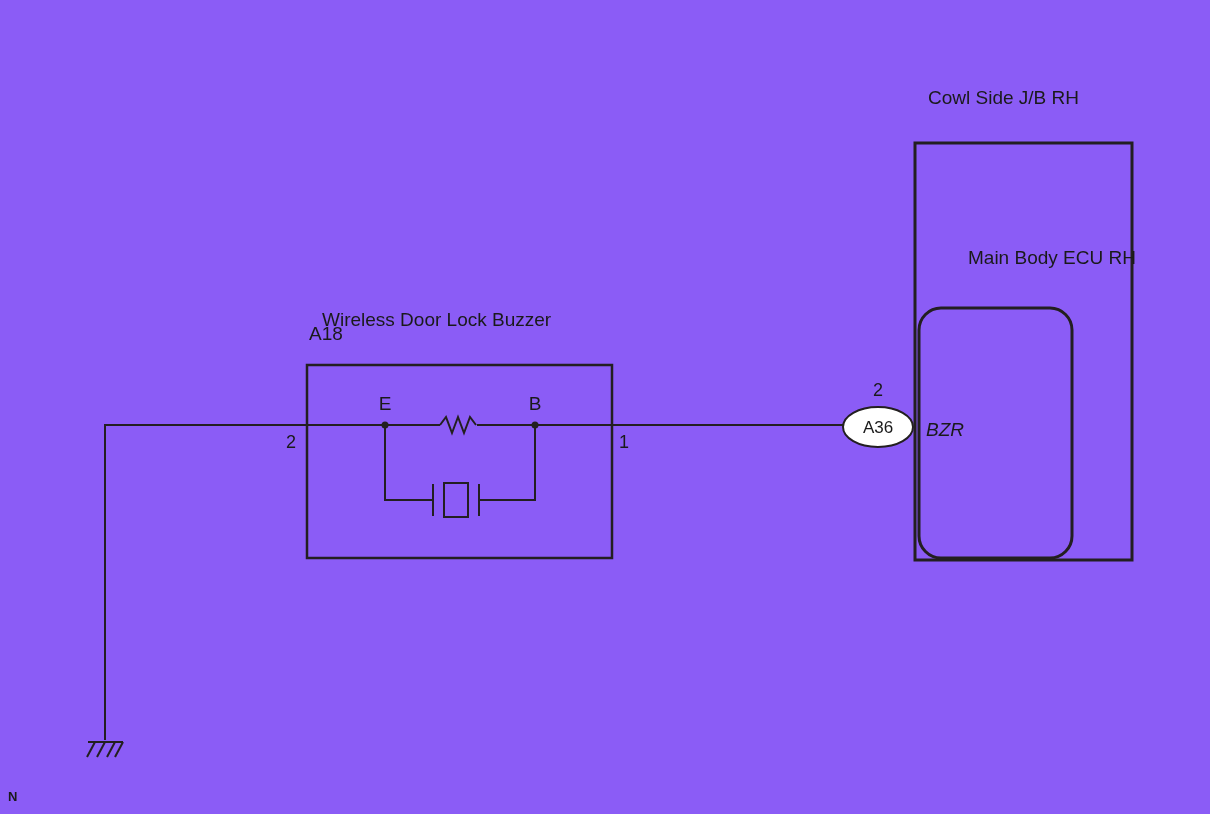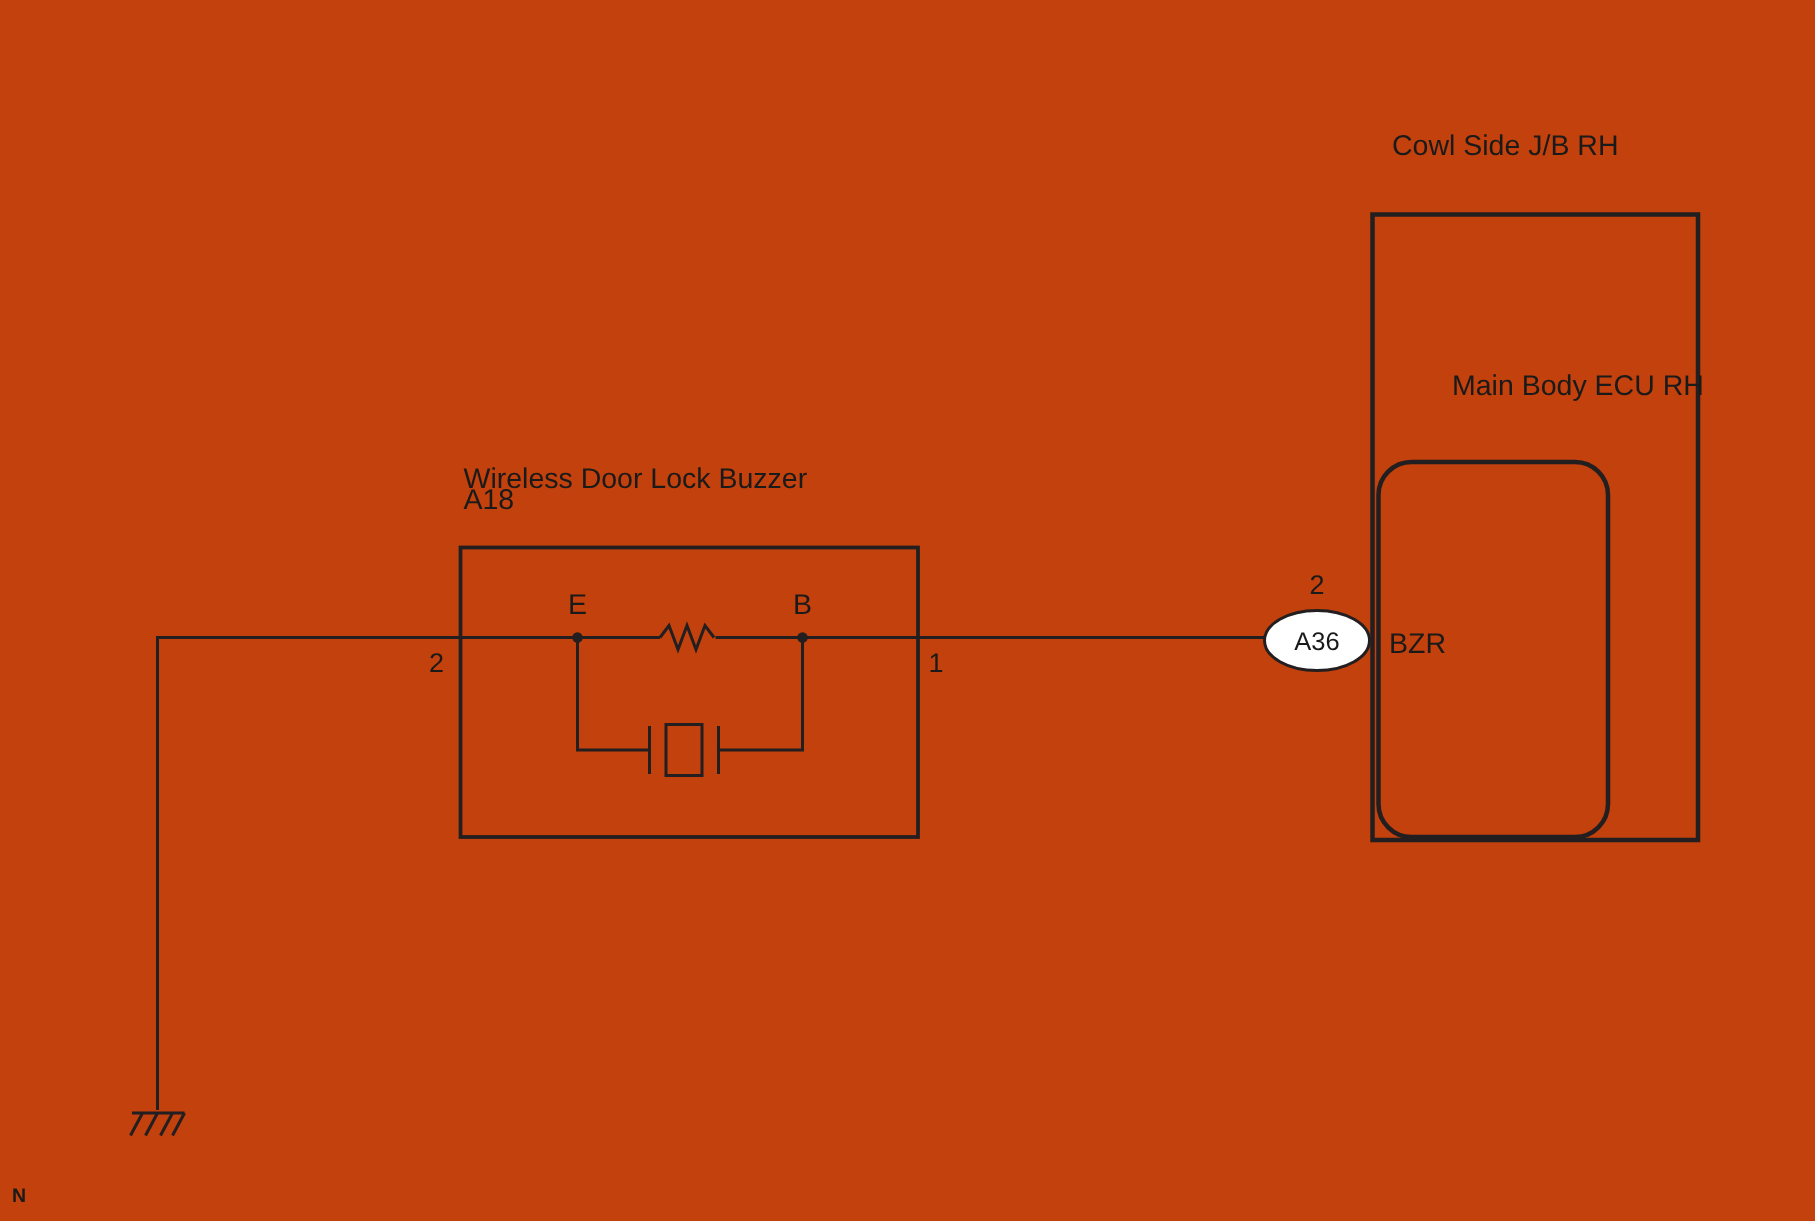--- a/index.html
+++ b/index.html
@@ -1,20 +1,20 @@
 <!DOCTYPE html>
 <html><head>
 <meta charset="utf-8">
 <style>
   html, body { margin: 0; padding: 0; background: #ffffff; }
   .canvas {
     position: relative;
     width: 1210px;
     height: 814px;
-    background: #c2410c;
+    background: #8b5cf6;
     font-family: "Liberation Sans", sans-serif;
     color: #1a1a1a;
     overflow: hidden;
   }
   svg.layer { position: absolute; left: 0; top: 0; }
   .lbl {
     position: absolute;
     font-size: 19px;
     line-height: 1.25;
     white-space: nowrap;
@@ -79,25 +79,25 @@
 
     <g stroke="#231f20" stroke-width="2" fill="#ffffff">
       <ellipse cx="878" cy="427" rx="35" ry="20"></ellipse>
     </g>
   </svg>
 
   <div class="lbl" style="left:928px; top:86px;">Cowl Side J/B RH</div>
 
   <div class="lbl" style="left:968px; top:246px;">Main Body ECU RH</div>
 
-  <div class="lbl" style="left:926px; top:418px;">BZR</div>
+  <div class="lbl" style="left:926px; top:418px;font-style:italic;">BZR</div>
 
   <div class="lbl" style="left:309px; top:276px;margin-top:46px;">A18</div>
 
-  <div class="lbl" style="left:309px; top:308px;">Wireless Door Lock Buzzer</div>
+  <div class="lbl" style="left:322px; top:308px;">Wireless Door Lock Buzzer</div>
 
   <div class="lbl center" style="left:375px; top:392px; width:20px;">E</div>
 
   <div class="lbl center" style="left:525px; top:392px; width:20px;">B</div>
 
   <div class="lbl pin center" style="left:281px; top:431px; width:20px;">2</div>
 
   <div class="lbl pin" style="left:619px; top:431px;">1</div>
 
   <div class="lbl pin center" style="left:866px; top:379px; width:24px;">2</div>

